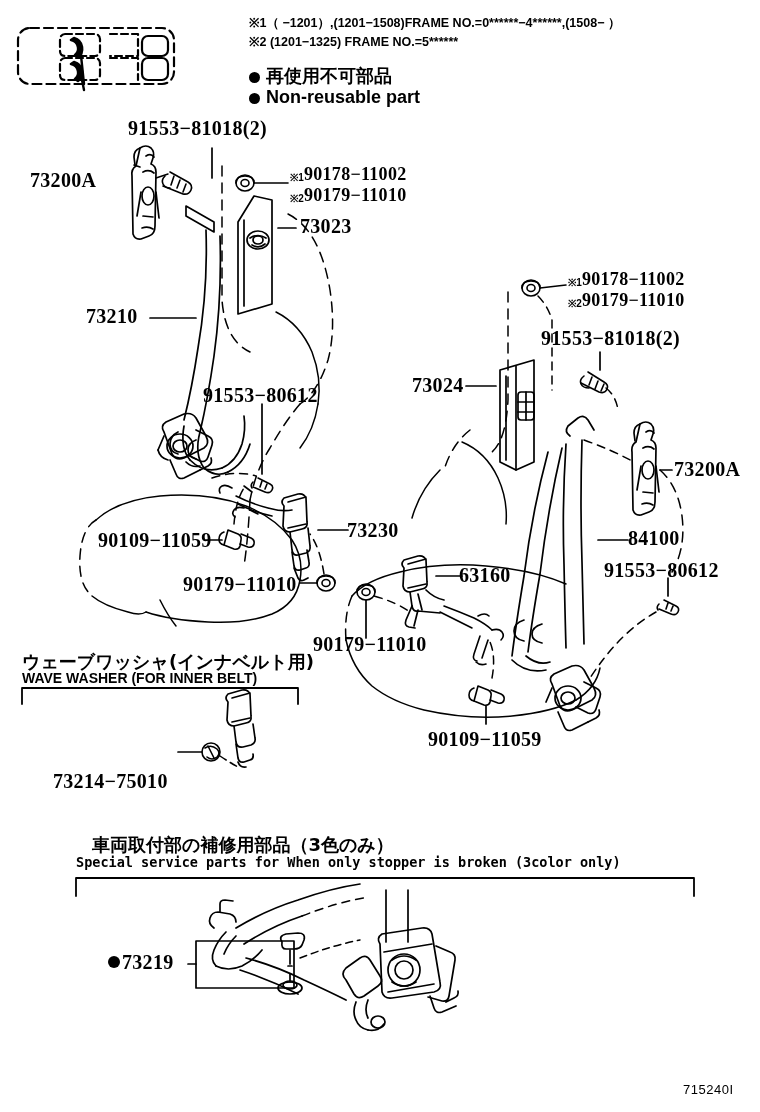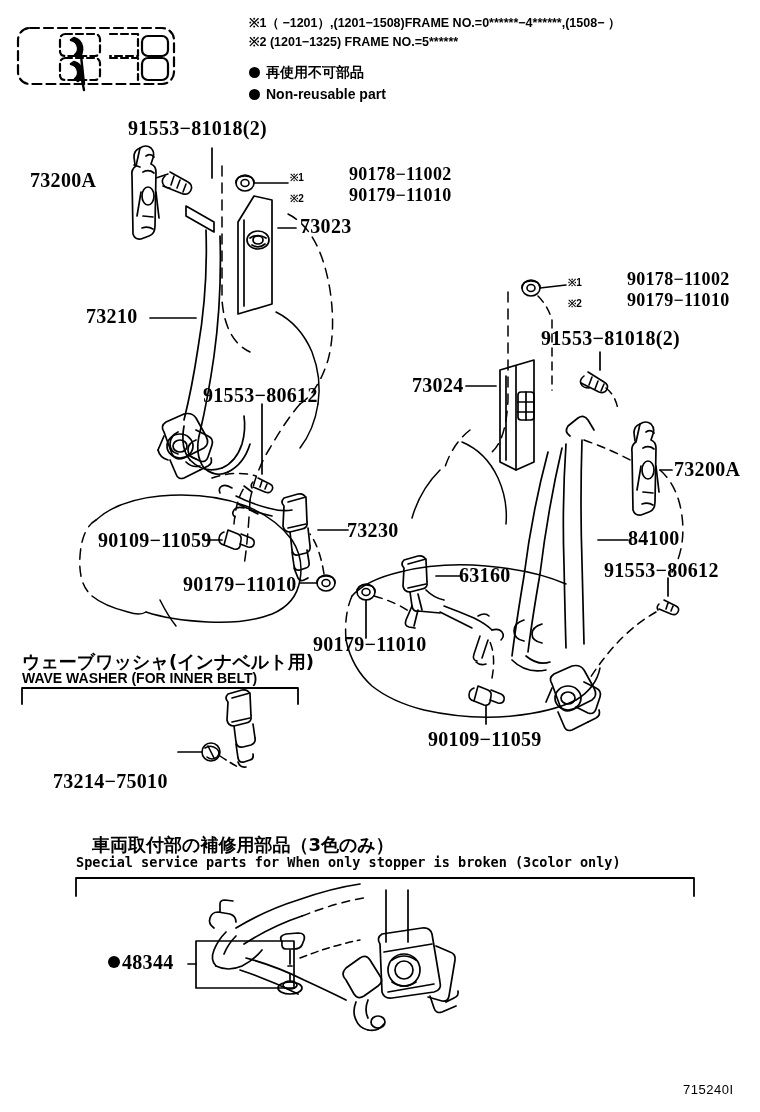--- a/index.html
+++ b/index.html
@@ -11,35 +11,35 @@
   #stage{position:absolute;left:0;top:0;width:760px;height:831px;}
   svg#art{position:absolute;left:0;top:0;width:760px;height:1112px;}
 
   .lbl{
     position:absolute;white-space:nowrap;
     font-family:"Liberation Serif",serif;
     font-weight:bold;letter-spacing:.3px;
     line-height:1;
   }
   .pn{font-size:20px;}
-  .pn-sm{font-size:18px;margin-left:45px;}
+  .pn-sm{font-size:18px;}
   .note-star{
     position:absolute;white-space:nowrap;
     font-family:"Liberation Sans",sans-serif;
     font-weight:bold;font-size:13.5px;line-height:1.35;
   }
   .hdr{
     position:absolute;white-space:nowrap;
     font-family:"Liberation Sans",sans-serif;
     font-weight:bold;font-size:12.5px;line-height:1.45;
   }
   .legend{
     position:absolute;white-space:nowrap;
     font-family:"Liberation Sans",sans-serif;
-    font-weight:bold;font-size:14px;line-height:1.5;text-align:center;
+    font-weight:bold;font-size:18px;line-height:1.5;text-align:center;
   }
   .legend .dot{
     display:inline-block;width:11px;height:11px;border-radius:50%;
     background:#000;vertical-align:-1px;margin-right:6px;
   }
   .jp{font-family:"DejaVu Sans",sans-serif;font-weight:bold;}
   .cap-jp{
     position:absolute;white-space:nowrap;
     font-family:"DejaVu Sans",sans-serif;font-weight:bold;font-size:18px;
   }
@@ -496,18 +496,18 @@
   <div class="lbl pn" style="left:428px;top:729px;">90109−11059</div>
 
   <div class="cap-jp" style="left:22px;top:650px;">ウェーブワッシャ(インナベルト用)</div>
   <div class="cap-en" style="left:22px;top:670px;">WAVE WASHER (FOR INNER BELT)</div>
   <div class="lbl pn" style="left:53px;top:742px;margin-top:29px;">73214−75010</div>
 
   <div class="cap-jp" style="left:92px;top:833px;">車両取付部の補修用部品（3色のみ）</div>
   <div class="cap-en-mono" style="left:76px;top:854px;">Special  service  parts  for  When  only  stopper  is  broken  (3color  only)</div>
 
   <div class="lbl pn bullet-pn" style="left:108px;top:952px;">
-    <span class="dot"></span><span>48344</span>
+    <span class="dot"></span><span>73219</span>
   </div>
 
   <div class="diagno" style="left:683px;top:1082px;">715240I</div>
 
 </div>
 
 </body></html>

